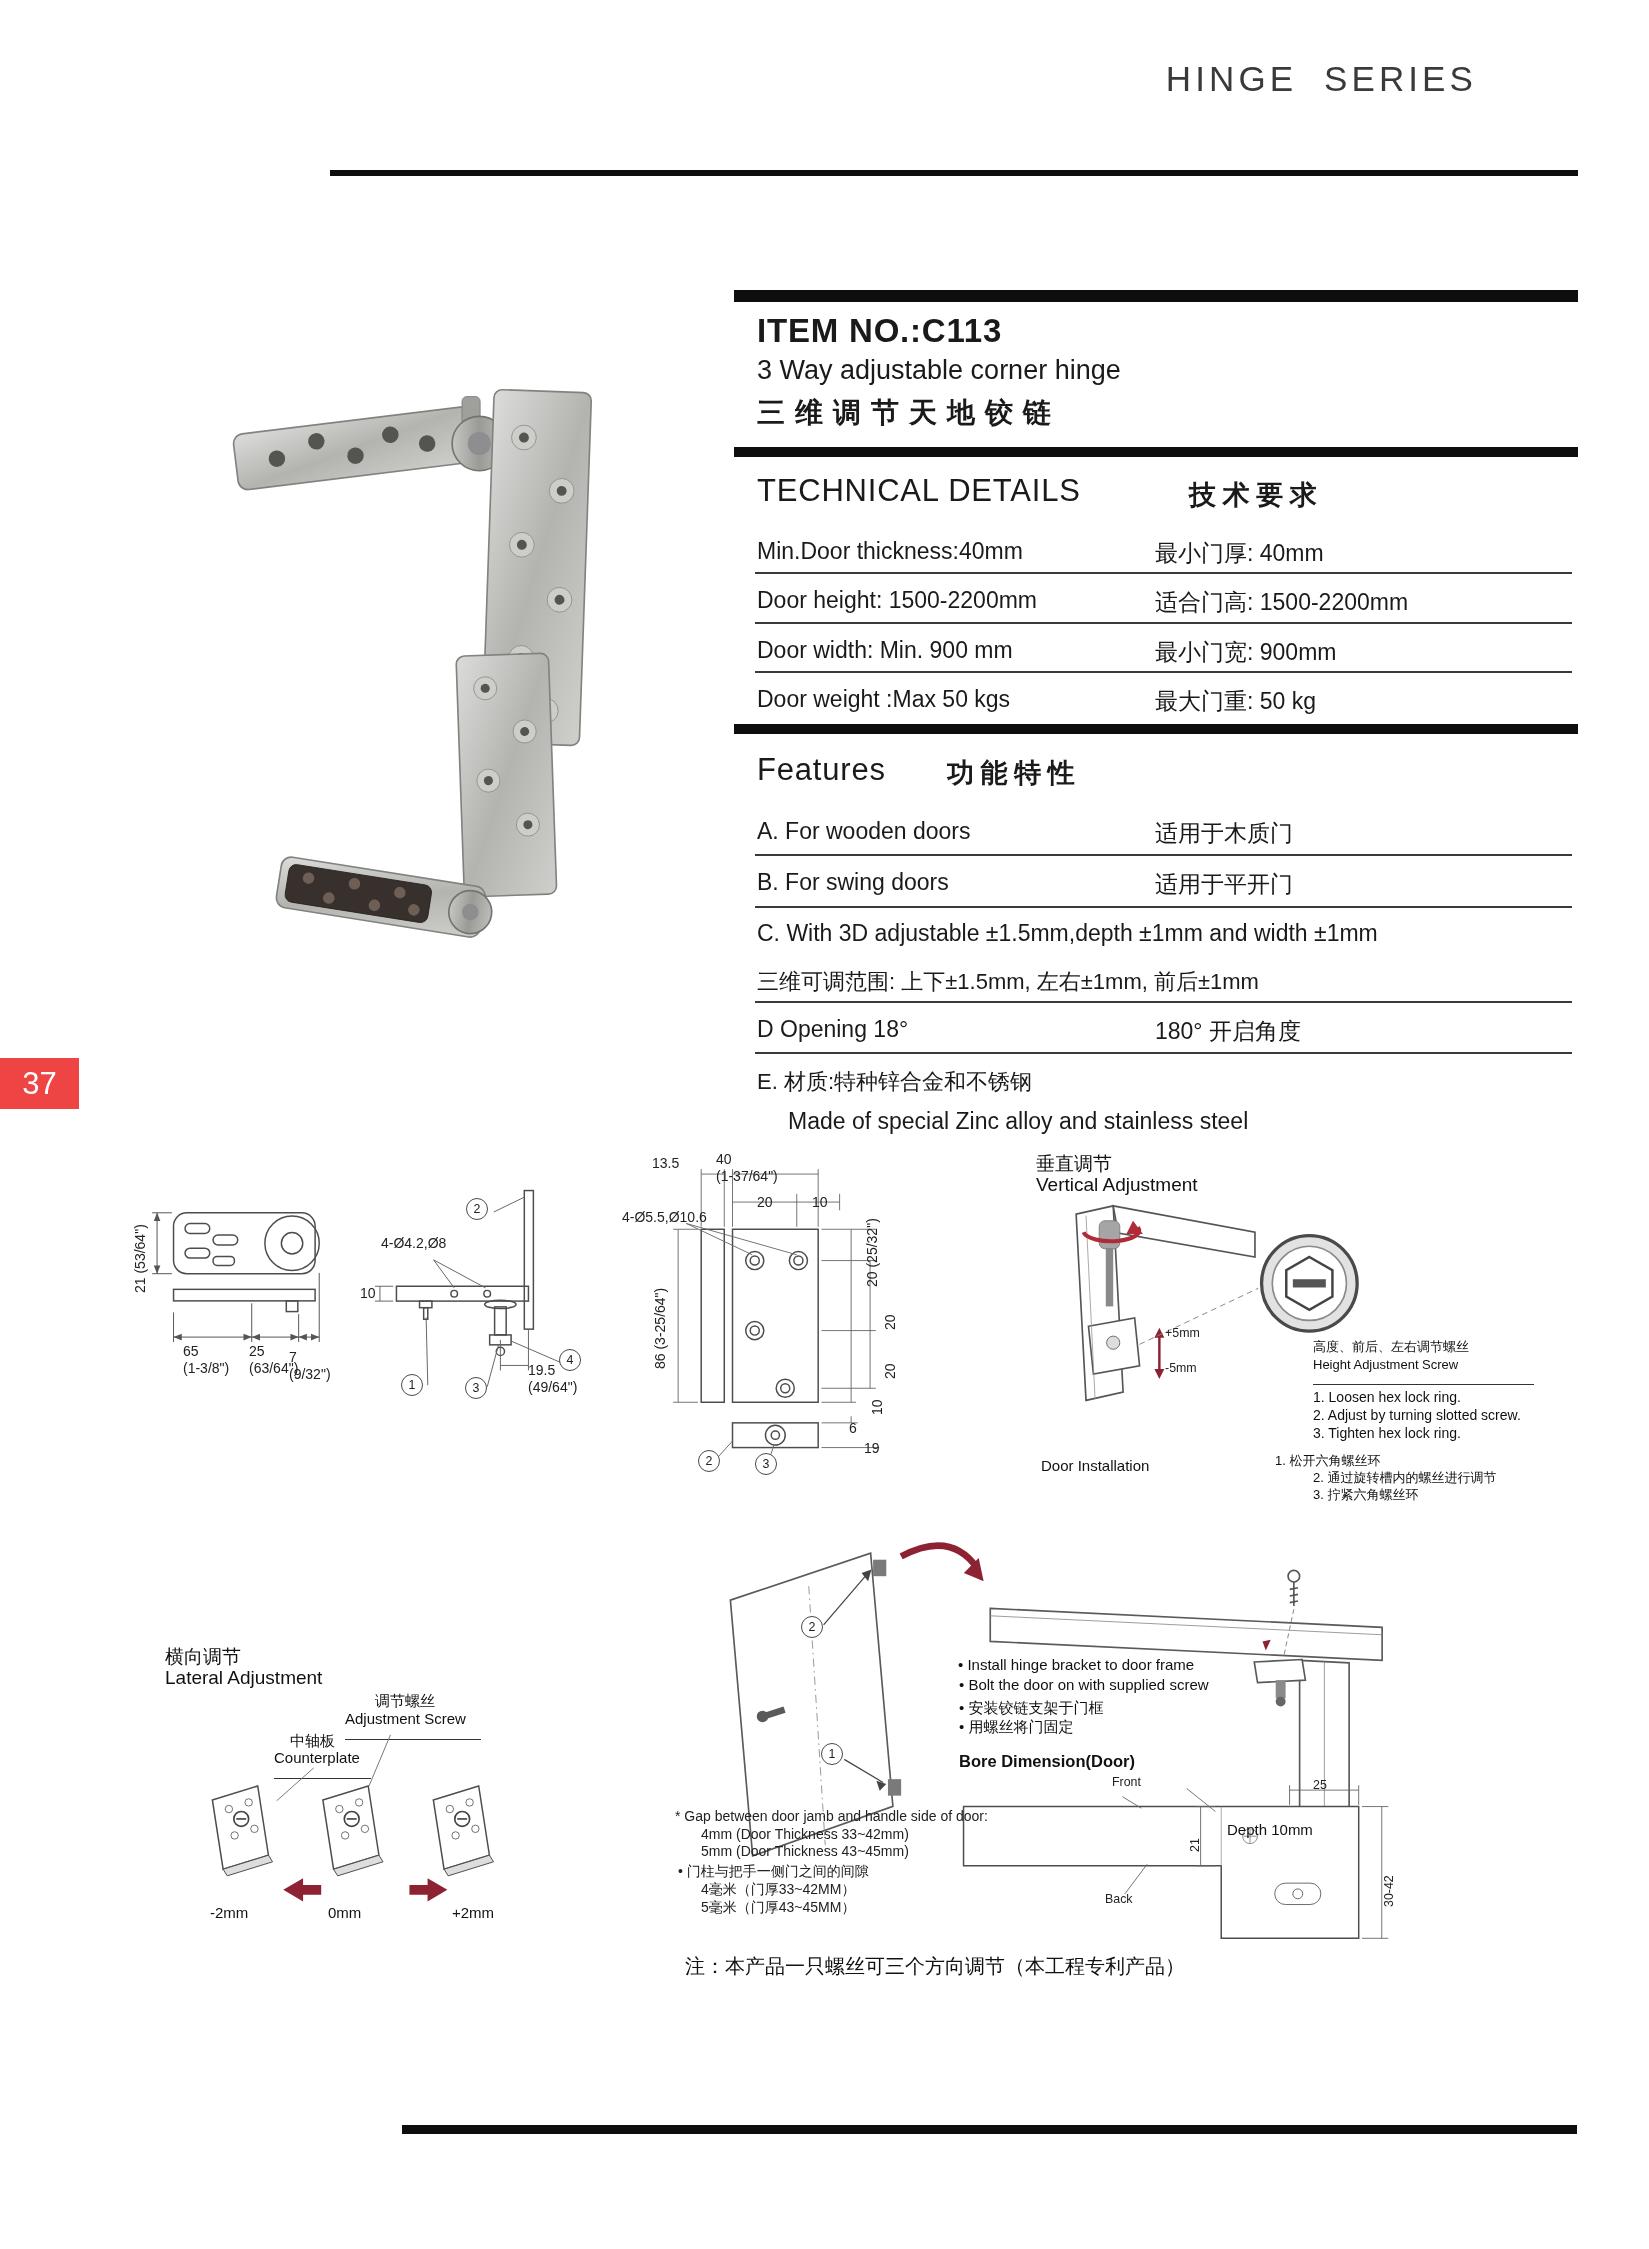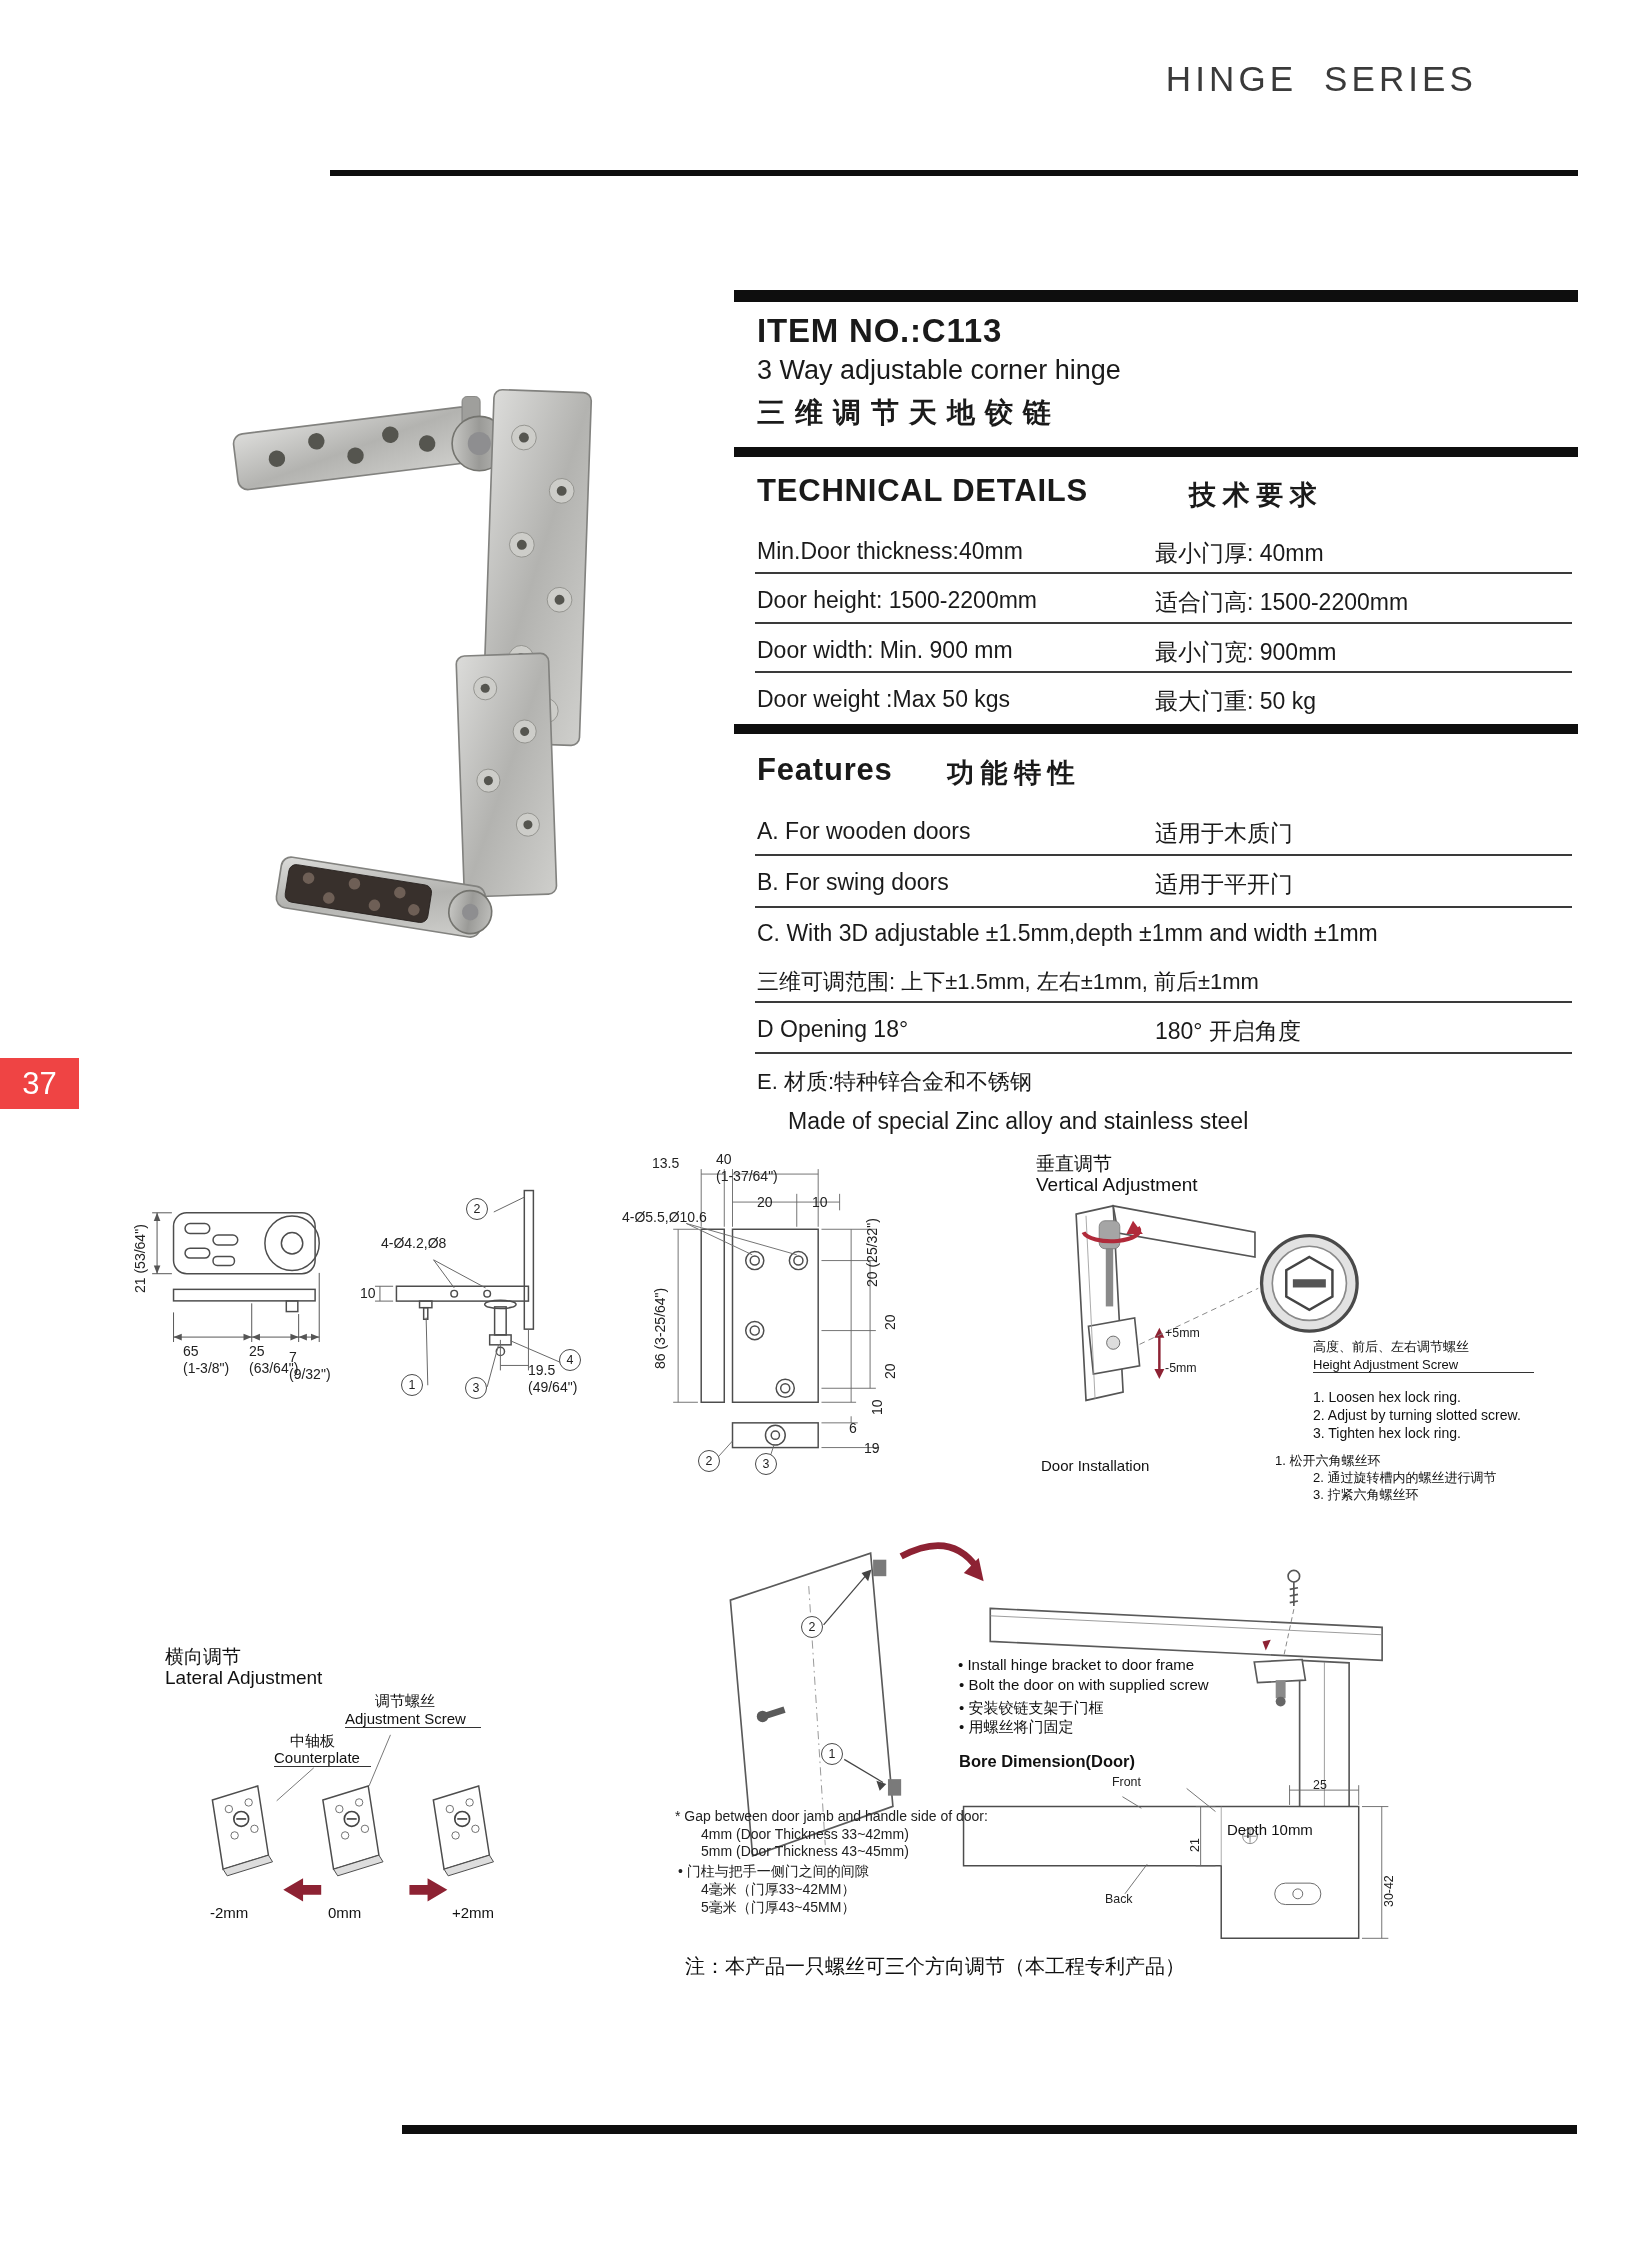--- a/index.html
+++ b/index.html
@@ -11,30 +11,30 @@
   .rot{transform:rotate(-90deg);transform-origin:0 0}
   .dim{font-size:14px;color:#222}
   .dim2{position:absolute;text-align:left;font-size:14px;line-height:16.5px;color:#222;white-space:nowrap}
   .tiny{font-size:12.4px;color:#222}
   .balloon{position:absolute;width:22px;height:22px;border:1.6px solid #4a4a4a;border-radius:50%;background:#fff;display:flex;align-items:center;justify-content:center;font-size:12.4px;color:#222}
   svg{position:absolute;overflow:visible}
   .h-title{font-size:35px;letter-spacing:4.1px;word-spacing:13px;color:#3a3a3a}
   .item-no{font-size:33px;font-weight:bold;letter-spacing:0.8px}
   .sub{font-size:27px}
   .cnb{font-size:28px;font-weight:bold;letter-spacing:10px}
-  .sec-title{font-size:31px;font-weight:bold;letter-spacing:0.8px}
+  .sec-title{font-size:31px;font-weight:normal;letter-spacing:0.8px}
   .sec-cn{font-size:27px;font-weight:bold;letter-spacing:6.6px}
   .row-en{font-size:23px}
   .row-cn{font-size:23px}
   .feat-cn{font-size:22px}
   .fig-title{font-size:19px;color:#111}
   .small-lbl{font-size:15px;color:#111}
   .step{font-size:14px;color:#111}
   .stepcn{font-size:13px;color:#111}
-  .uline{border-bottom:1.6px solid #333;padding-bottom:0}
+  .uline{border-bottom:1.6px solid #333;padding-bottom:12px}
   .pageno{position:absolute;left:0;top:1058px;width:79px;height:51px;background:#ef4444;color:#fff;font-size:31px;display:flex;align-items:center;justify-content:center}
   .note{font-size:20px;color:#111}
 </style>
 </head>
 <body>
 
 <div class="abs h-title" style="left:1155px;top:59px;width:322px;text-align:right">HINGE SERIES</div>
 <div class="bar" style="left:330px;top:170px;width:1248px;height:5.8px"></div>
 
 <svg style="left:198px;top:351px" width="495" height="652" viewBox="0 0 600 790">

